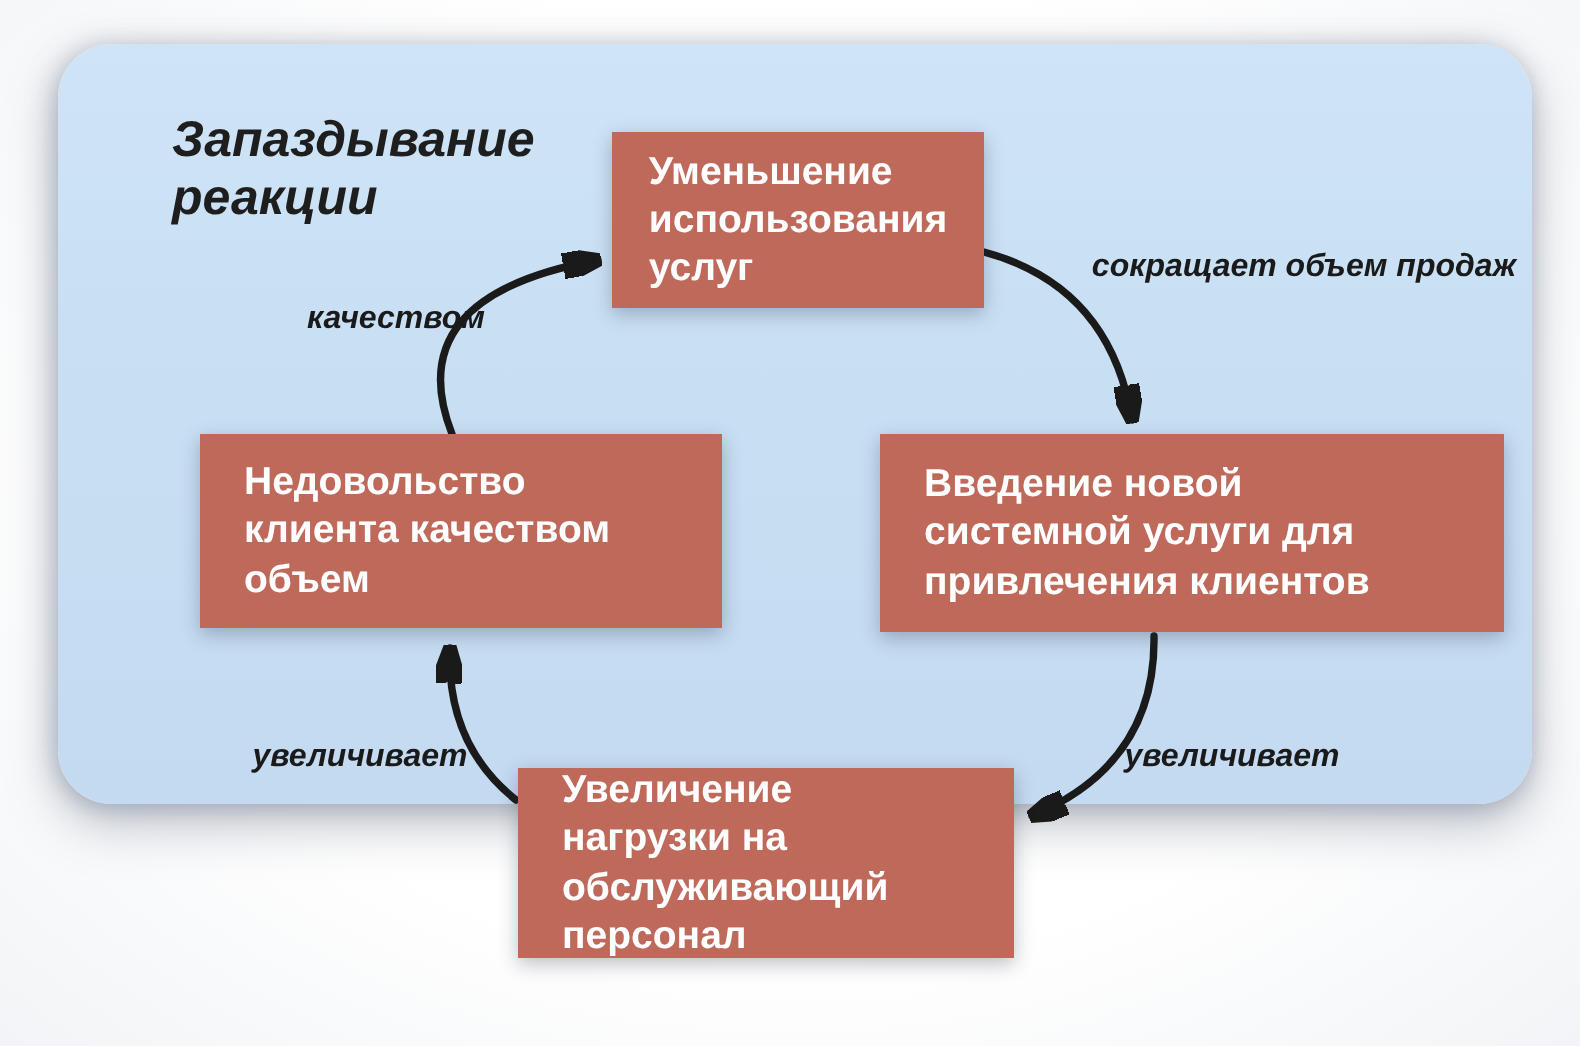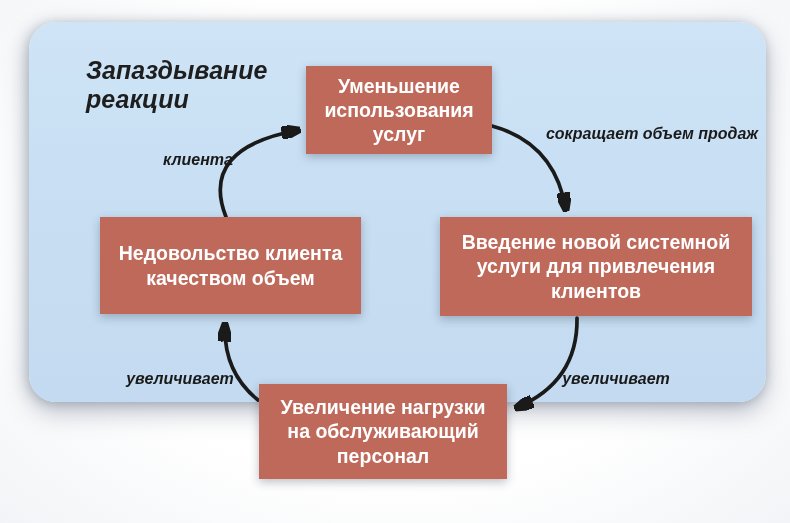--- a/index.html
+++ b/index.html
@@ -45,23 +45,23 @@
     stroke-width:3.7;
     stroke-linecap:round;
   }
   .node{
     position:absolute;
     background:var(--node-bg);
     color:var(--node-text);
     font-weight:bold;
     font-size:19.5px;
     line-height:1.24;
-    text-align:center;
+    text-align:left;
     display:flex;align-items:center;justify-content:center;
-    padding:6px 10px;
+    padding:6px 22px;
     box-shadow:0 3px 9px rgba(50,55,75,0.32);
   }
   .node-top{left:277px;top:44px;width:186px;height:88px;}
   .node-right{left:411px;top:195px;width:312px;height:99px;}
   .node-bottom{left:230px;top:362px;width:248px;height:95px;}
   .node-left{left:71px;top:195px;width:261px;height:97px;}
   .edge-label{
     position:absolute;
     font-size:16px;
     font-weight:bold;
@@ -96,21 +96,21 @@
     </svg>
 
     <div class="node node-top">Уменьшение использования услуг</div>
 
     <div class="node node-right">Введение новой системной услуги для привлечения клиентов</div>
 
     <div class="node node-bottom">Увеличение нагрузки на обслуживающий персонал</div>
 
     <div class="node node-left">Недовольство клиента качеством объем</div>
 
-    <div class="edge-label lbl-causes">клиента</div>
+    <div class="edge-label lbl-causes">качеством</div>
 
     <div class="edge-label lbl-reduces">сокращает объем продаж</div>
 
     <div class="edge-label lbl-increases-right">увеличивает</div>
 
     <div class="edge-label lbl-increases-left">увеличивает</div>
 
   </div>
 </div>
 

